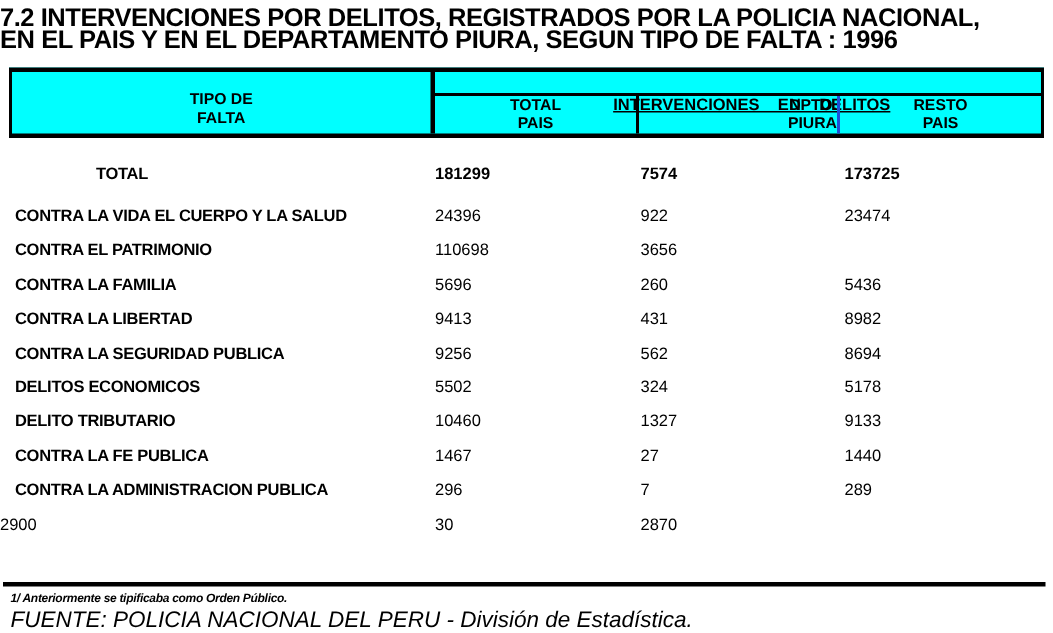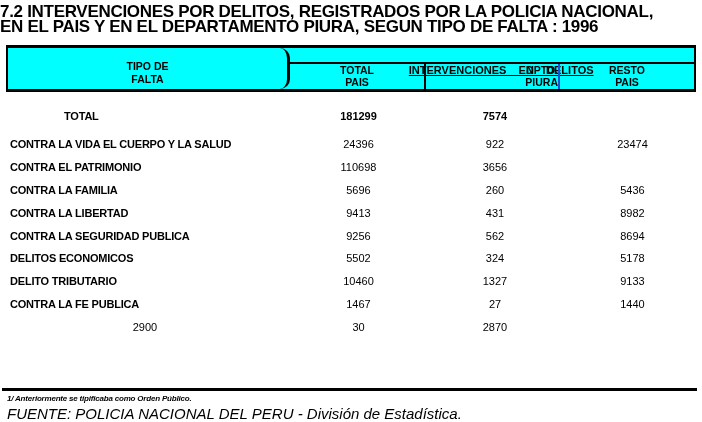--- a/index.html
+++ b/index.html
@@ -22,21 +22,21 @@
     background: #00FFFF;
     border: 2px solid #000;
     border-top-width: 3px;
     border-bottom-width: 3px;
     display: flex;
   }
   .hdr-left {
     width: 282px; border-right: 3px solid #000;
     display: flex; flex-direction: column; align-items: center; justify-content: flex-end;
     padding-bottom: 3px;
-    font-weight: bold; font-size: 10.5px; border-radius: 10px;
+    font-weight: bold; font-size: 10.5px;
   }
   .hdr-left .hline { height: 13px; line-height: 13px; }
   .hdr-right { flex: 1; display: flex; flex-direction: column; }
   .band {
     height: 16px; border-bottom: 2px solid #000;
     text-align: center; font-weight: bold; font-size: 11px; line-height: 15px;
     white-space: pre;
   }
   .band span { text-decoration: underline; }
   .subrow { flex: 1; display: flex; }
@@ -47,21 +47,21 @@
   .sub1 { width: 136px; border-right: 2px solid #000; }
   .sub2 { width: 134px; border-right: 2px solid #1d4ed8; align-items: flex-end; }
   .sub3 { flex: 1; }
   
   .data { position: absolute; top: 103px; left: 0; width: 702px; }
   .row {
     display: grid; grid-template-columns: 290px 137px 136px 139px;
     height: 22.8px; align-items: center; font-size: 11px;
   }
   .row .lbl { font-weight: bold; padding-left: 10px; white-space: pre; letter-spacing: -0.2px; }
-  .row .num { text-align: center; }
+  .row .num { text-align: left; }
   .row.total { height: 25px; margin-bottom: 5px; }
   .row.total .lbl { padding-left: 64px; }
   .row.total .num { font-weight: bold; }
   
   .bottom-rule { position: absolute; top: 388px; left: 2px; width: 695px; height: 3px; background: #000; }
   .footnote {
     position: absolute; top: 394px; left: 7px;
     font-size: 8px; font-weight: bold; font-style: italic; letter-spacing: -0.2px; text-align: right;
   }
   .source {
@@ -101,20 +101,21 @@
       </div>
     </div>
   </div>
 </div>
 
 <div class="data">
   <div class="row total">
     <div class="lbl">TOTAL</div>
     <div class="num">181299</div>
     <div class="num">7574</div>
+    <div class="num">173725</div>
   </div>
 
   <div class="row">
     <div class="lbl">CONTRA LA VIDA EL CUERPO Y LA SALUD</div>
     <div class="num">24396</div>
     <div class="num">922</div>
     <div class="num">23474</div>
   </div>
   <div class="row">
     <div class="lbl">CONTRA EL PATRIMONIO</div>
@@ -151,20 +152,26 @@
     <div class="num">1327</div>
     <div class="num">9133</div>
   </div>
   <div class="row">
     <div class="lbl">CONTRA LA FE PUBLICA</div>
     <div class="num">1467</div>
     <div class="num">27</div>
     <div class="num">1440</div>
   </div>
   <div class="row">
+    <div class="lbl">CONTRA LA ADMINISTRACION PUBLICA</div>
+    <div class="num">296</div>
+    <div class="num">7</div>
+    <div class="num">289</div>
+  </div>
+  <div class="row">
     <div class="num">2900</div>
     <div class="num">30</div>
     <div class="num">2870</div>
   </div>
 </div>
 
 <div class="bottom-rule"></div>
 <div class="footnote">1/ Anteriormente se tipificaba como Orden Público.</div>
 <div class="source">FUENTE: POLICIA NACIONAL DEL PERU - División de Estadística.</div>
 

